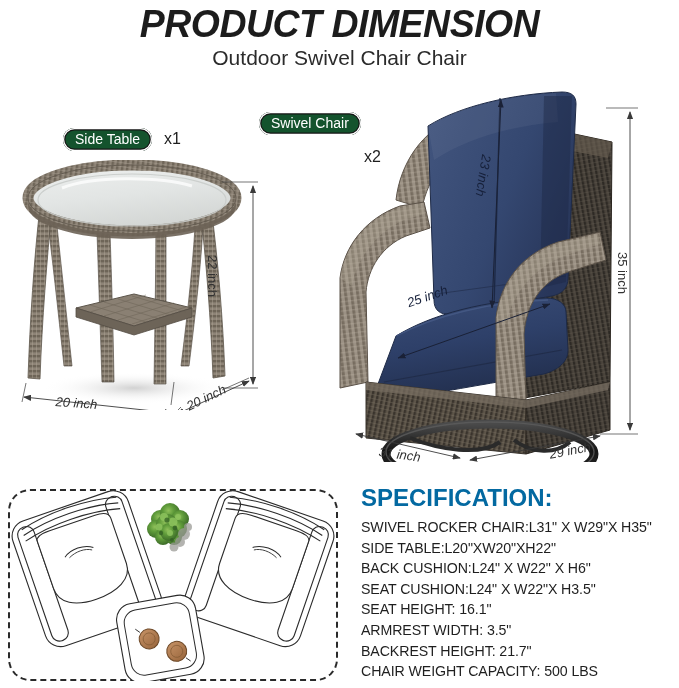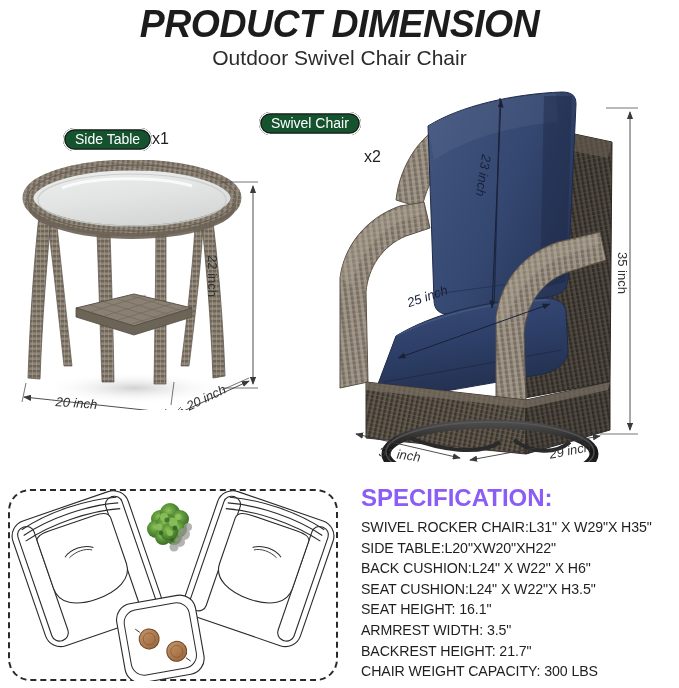--- a/index.html
+++ b/index.html
@@ -44,41 +44,41 @@
     line-height:1.15;
     text-align:center;
   }
   .qty{
     position:absolute;
     font-size:16px;
     color:#1e1e1e;
     white-space:nowrap;
   }
   #badge-side-table{left:63px;top:128px;}
-  #qty-side-table{left:152px;top:130px;}
+  #qty-side-table{left:164px;top:130px;}
   #badge-swivel-chair{left:259px;top:112px;}
   #qty-swivel-chair{left:364px;top:148px;}
 
   
   .dim{
     position:absolute;
     font-size:13px;
     color:#333;
     white-space:nowrap;
     font-style:italic;
   }
   .dim.v{font-style:normal;}
 
   
   .art{position:absolute;}
 
   
   #spec-head{
     position:absolute;left:361px;top:484px;
-    font-size:24px;font-weight:bold;color:#8b5cf6;
+    font-size:24px;font-weight:bold;color:#0369a1;
     letter-spacing:0px;white-space:nowrap;
   }
   #spec-list{
     position:absolute;left:361px;top:517px;width:316px;
   }
   #spec-list div{
     font-size:14.2px;
     color:#1f1f1f;
     line-height:20.6px;
     white-space:nowrap;
@@ -442,16 +442,16 @@
 
   <div id="spec-head">SPECIFICATION:</div>
   <div id="spec-list">
     <div>SWIVEL ROCKER CHAIR:L31" X W29"X H35"</div>
     <div>SIDE TABLE:L20"XW20"XH22"</div>
     <div>BACK CUSHION:L24" X W22" X H6"</div>
     <div>SEAT CUSHION:L24" X W22"X H3.5"</div>
     <div>SEAT HEIGHT: 16.1"</div>
     <div>ARMREST WIDTH: 3.5"</div>
     <div>BACKREST HEIGHT: 21.7"</div>
-    <div>CHAIR WEIGHT CAPACITY: 300 LBS</div>
+    <div>CHAIR WEIGHT CAPACITY: 500 LBS</div>
   </div>
 
 </div>
 
 </body></html>

